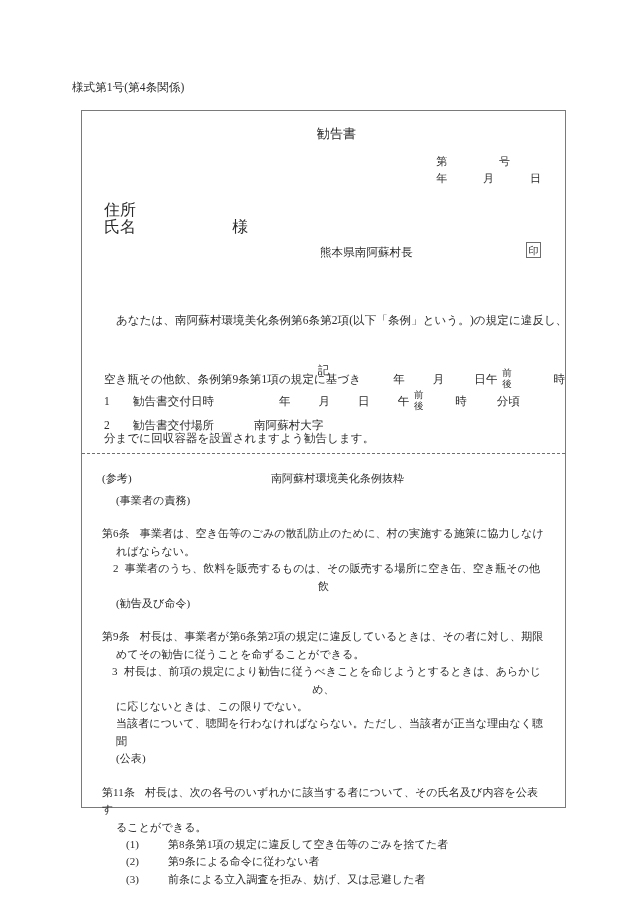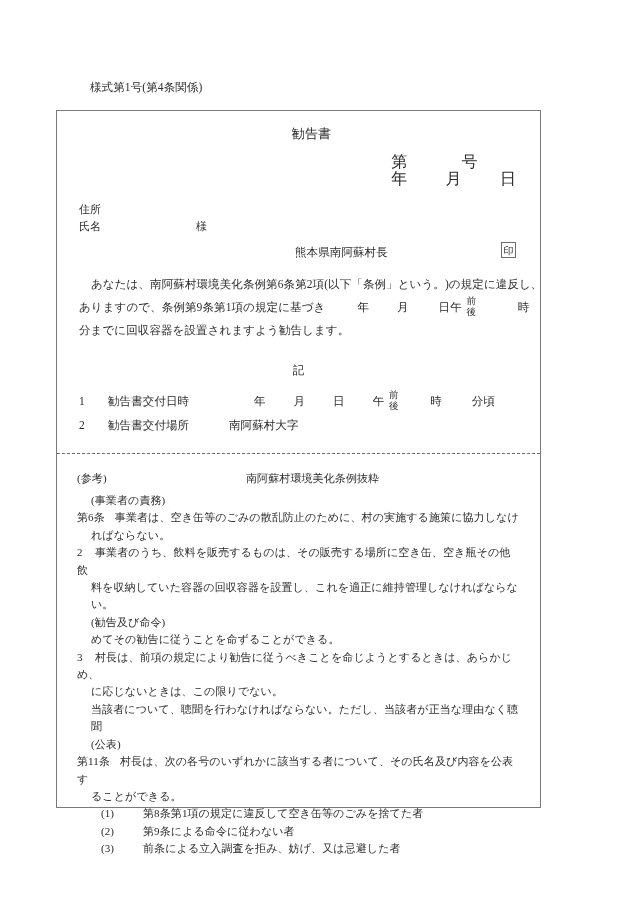--- a/index.html
+++ b/index.html
@@ -21,31 +21,31 @@
     position: absolute;
     left: 0; top: 0;
     width: 630px;
     height: 915px;
     overflow: hidden;
   }
 
   
   .form-number {
     position: absolute;
-    left: 90px;
+    left: 72px;
     top: 80px;
     font-size: 11.5px;
     letter-spacing: 0.2px;
     white-space: nowrap;
   }
 
   
   .doc-box {
     position: absolute;
-    left: 56px;
+    left: 81px;
     top: 110px;
     width: 485px;
     height: 698px;
     border: 1px solid #7a7a7a;
     box-sizing: border-box;
     background: #ffffff;
   }
 
   
   .notice {
@@ -64,34 +64,34 @@
     font-size: 13px;
     letter-spacing: 26px;
     text-indent: 26px;
     white-space: nowrap;
   }
 
   .ref-block {
     position: absolute;
     right: 24px;
     top: 42px;
-    font-size: 16px;
+    font-size: 11px;
     line-height: 17px;
     text-align: left;
     white-space: nowrap;
   }
   .ref-block .row { display: block; }
   .ref-block .gap-lg { display: inline-block; width: 46px; }
   .ref-block .gap-md { display: inline-block; width: 30px; }
 
   .addressee {
     position: absolute;
     left: 22px;
     top: 90px;
-    font-size: 11px;
+    font-size: 16px;
     line-height: 17px;
     white-space: nowrap;
   }
   .addressee .row { display: block; }
   .addressee .sama { display: inline-block; margin-left: 92px; }
 
   .issuer {
     position: absolute;
     left: 0;
     top: 134px;
@@ -119,21 +119,21 @@
 
   .body-text {
     position: absolute;
     left: 22px;
     top: 162px;
     width: 441px;
     font-size: 11.5px;
     line-height: 23px;
     white-space: nowrap;
   }
-  .body-text .line { display: block; height: 23px; }
+  .body-text .line { display: block; height: 23px; margin-top: 36px; }
   .body-text .indent { padding-left: 12px; }
 
   .gap-a { display: inline-block; width: 26px; }
   .gap-b { display: inline-block; width: 22px; }
   .gap-c { display: inline-block; width: 24px; }
   .gap-d { display: inline-block; width: 34px; }
 
   
   .ampm {
     display: inline-block;
@@ -198,27 +198,29 @@
   .excerpt-head .ref-tag { position: absolute; left: 0; top: 0; }
   .excerpt-head .ref-title { position: absolute; left: 169px; top: 0; }
 
   .heading {
     padding-left: 14px;
   }
 
   .article {
     padding-left: 0;
     text-indent: 0;
+    margin-top: 16px;
   }
   .article .art-label { margin-right: 10px; }
   .cont {
     padding-left: 14px;
   }
   .para {
     padding-left: 0;
+    text-align: center;
   }
   .para .p-num { display: inline-block; width: 18px; }
   .sub-item {
     padding-left: 24px;
   }
   .sub-item .s-num { display: inline-block; width: 42px; }
 
   .jtext { letter-spacing: 0.1px; }
 </style>
 </head>
@@ -260,21 +262,21 @@
       </div>
 
       <div class="issuer jtext">
         <span class="issuer-name">熊本県南阿蘇村長</span>
         <span class="seal-mark">印</span>
       </div>
 
       <div class="body-text jtext">
         <span class="line indent">あなたは、南阿蘇村環境美化条例第6条第2項(以下「条例」という。)の規定に違反し、</span>
         <span class="line">
-          <span>ありますので、条例第9条第1項の規定に基づき</span>
+          <span>空き瓶その他飲、条例第9条第1項の規定に基づき</span>
           <span class="gap-a"></span>
           <span>年</span>
           <span class="gap-b"></span>
           <span>月</span>
           <span class="gap-c"></span>
           <span>日午</span>
           <span class="ampm">
             <span>前</span>
             <span>後</span>
           </span>
@@ -327,24 +329,26 @@
       <div class="heading">(事業者の責務)</div>
 
       <div class="article">
         <span class="art-label">第6条</span><span>事業者は、空き缶等のごみの散乱防止のために、村の実施する施策に協力しなけ</span>
       </div>
       <div class="cont">ればならない。</div>
 
       <div class="para">
         <span class="p-num">2</span><span>事業者のうち、飲料を販売するものは、その販売する場所に空き缶、空き瓶その他飲</span>
       </div>
-      <div class="cont">料を収納していた容器の回収容器を設置し、これを適正に維持管理しなければならない。</div>
 
       <div class="heading">(勧告及び命令)</div>
 
+      <div class="article">
+        <span class="art-label">第9条</span><span>村長は、事業者が第6条第2項の規定に違反しているときは、その者に対し、期限</span>
+      </div>
 
       <div class="cont">めてその勧告に従うことを命ずることができる。</div>
 
       <div class="para">
         <span class="p-num">3</span><span>村長は、前項の規定により勧告に従うべきことを命じようとするときは、あらかじめ、</span>
       </div>
       <div class="cont">に応じないときは、この限りでない。</div>
       <div class="cont">当該者について、聴聞を行わなければならない。ただし、当該者が正当な理由なく聴聞</div>
 
       <div class="heading">(公表)</div>

